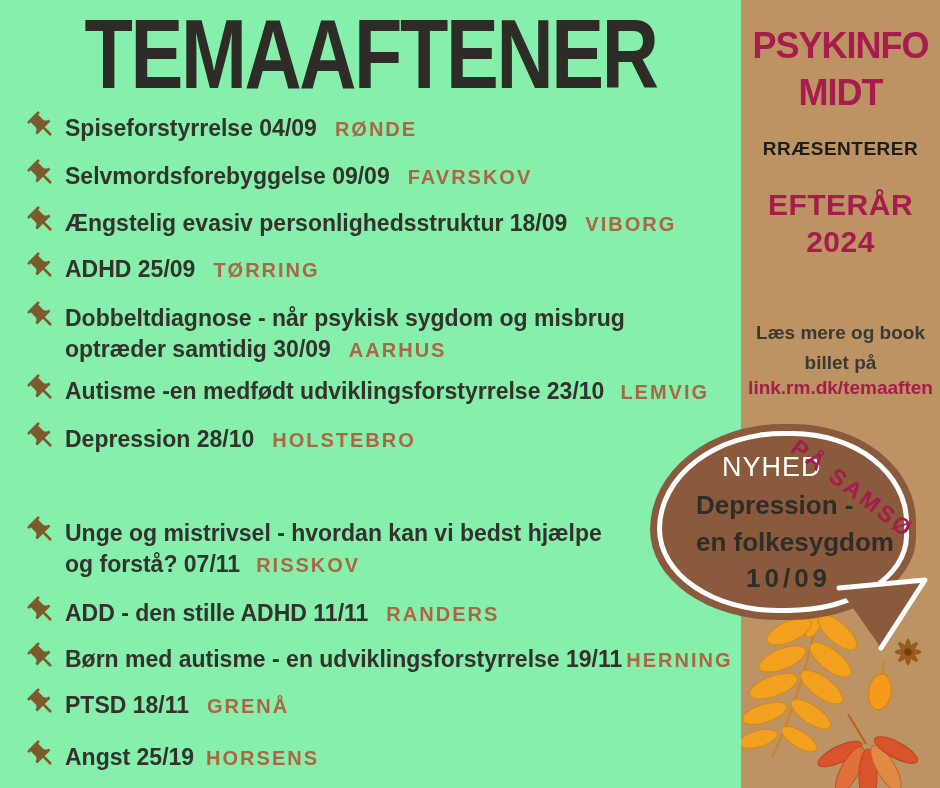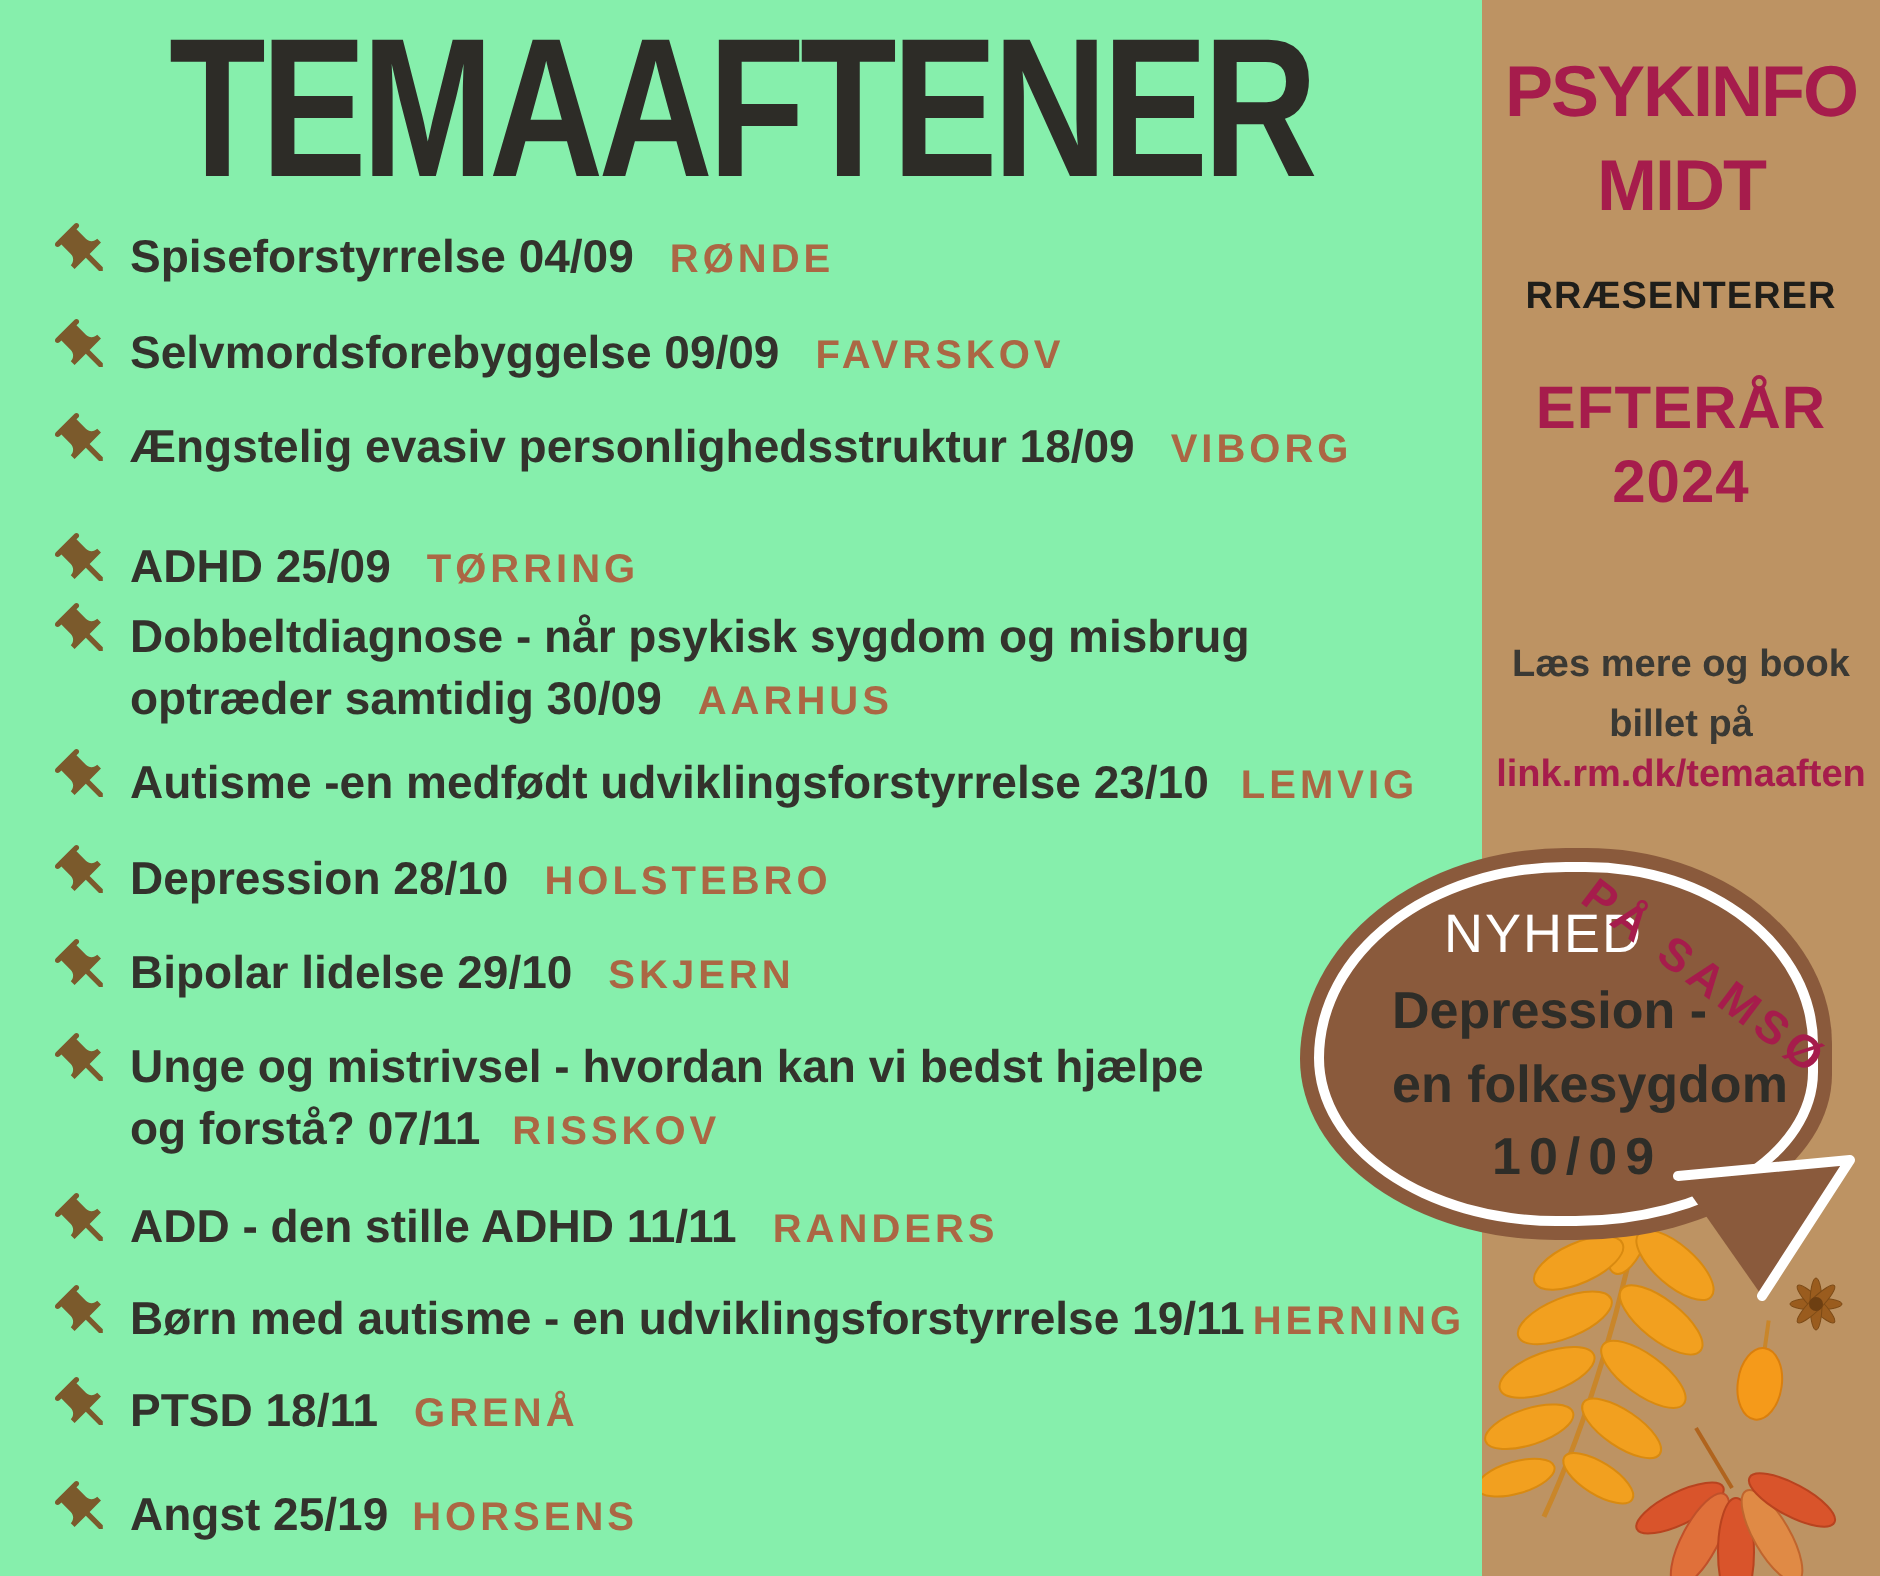--- a/index.html
+++ b/index.html
@@ -92,21 +92,21 @@
       <div class="event" style="top: 208px;">
         <span class="pin">
           <svg viewBox="0 0 24 24">
             <g transform="rotate(-45 12 12)">
               <path fill="#7b5a2c" d="M16 9V4h1c.55 0 1-.45 1-1s-.45-1-1-1H7c-.55 0-1 .45-1 1s.45 1 1 1h1v5c0 1.66-1.34 3-3 3v2h5.97v7l1 1 1-1v-7H19v-2c-1.66 0-3-1.34-3-3z"></path>
             </g>
           </svg>
         </span>
         <div class="event-text"><span class="event-title">Ængstelig evasiv personlighedsstruktur 18/09</span><span class="event-loc" style="margin-left:18px">VIBORG</span></div>
       </div>
-      <div class="event" style="top: 268px;">
+      <div class="event" style="top: 254px;">
         <span class="pin">
           <svg viewBox="0 0 24 24">
             <g transform="rotate(-45 12 12)">
               <path fill="#7b5a2c" d="M16 9V4h1c.55 0 1-.45 1-1s-.45-1-1-1H7c-.55 0-1 .45-1 1s.45 1 1 1h1v5c0 1.66-1.34 3-3 3v2h5.97v7l1 1 1-1v-7H19v-2c-1.66 0-3-1.34-3-3z"></path>
             </g>
           </svg>
         </span>
         <div class="event-text"><span class="event-title">ADHD 25/09</span><span class="event-loc" style="margin-left:18px">TØRRING</span></div>
       </div>
       <div class="event" style="top: 303px;">
@@ -132,30 +132,20 @@
       </div>
       <div class="event" style="top: 424px;">
         <span class="pin">
           <svg viewBox="0 0 24 24">
             <g transform="rotate(-45 12 12)">
               <path fill="#7b5a2c" d="M16 9V4h1c.55 0 1-.45 1-1s-.45-1-1-1H7c-.55 0-1 .45-1 1s.45 1 1 1h1v5c0 1.66-1.34 3-3 3v2h5.97v7l1 1 1-1v-7H19v-2c-1.66 0-3-1.34-3-3z"></path>
             </g>
           </svg>
         </span>
         <div class="event-text"><span class="event-title">Depression 28/10</span><span class="event-loc" style="margin-left:18px">HOLSTEBRO</span></div>
-      </div>
-      <div class="event" style="top: 471px;">
-        <span class="pin">
-          <svg viewBox="0 0 24 24">
-            <g transform="rotate(-45 12 12)">
-              <path fill="#7b5a2c" d="M16 9V4h1c.55 0 1-.45 1-1s-.45-1-1-1H7c-.55 0-1 .45-1 1s.45 1 1 1h1v5c0 1.66-1.34 3-3 3v2h5.97v7l1 1 1-1v-7H19v-2c-1.66 0-3-1.34-3-3z"></path>
-            </g>
-          </svg>
-        </span>
-        <div class="event-text"><span class="event-title">Bipolar lidelse 29/10</span><span class="event-loc" style="margin-left:18px">SKJERN</span></div>
       </div>
       <div class="event" style="top: 518px;">
         <span class="pin">
           <svg viewBox="0 0 24 24">
             <g transform="rotate(-45 12 12)">
               <path fill="#7b5a2c" d="M16 9V4h1c.55 0 1-.45 1-1s-.45-1-1-1H7c-.55 0-1 .45-1 1s.45 1 1 1h1v5c0 1.66-1.34 3-3 3v2h5.97v7l1 1 1-1v-7H19v-2c-1.66 0-3-1.34-3-3z"></path>
             </g>
           </svg>
         </span>
         <div class="event-text"><span class="event-title">Unge og mistrivsel - hvordan kan vi bedst hjælpe

